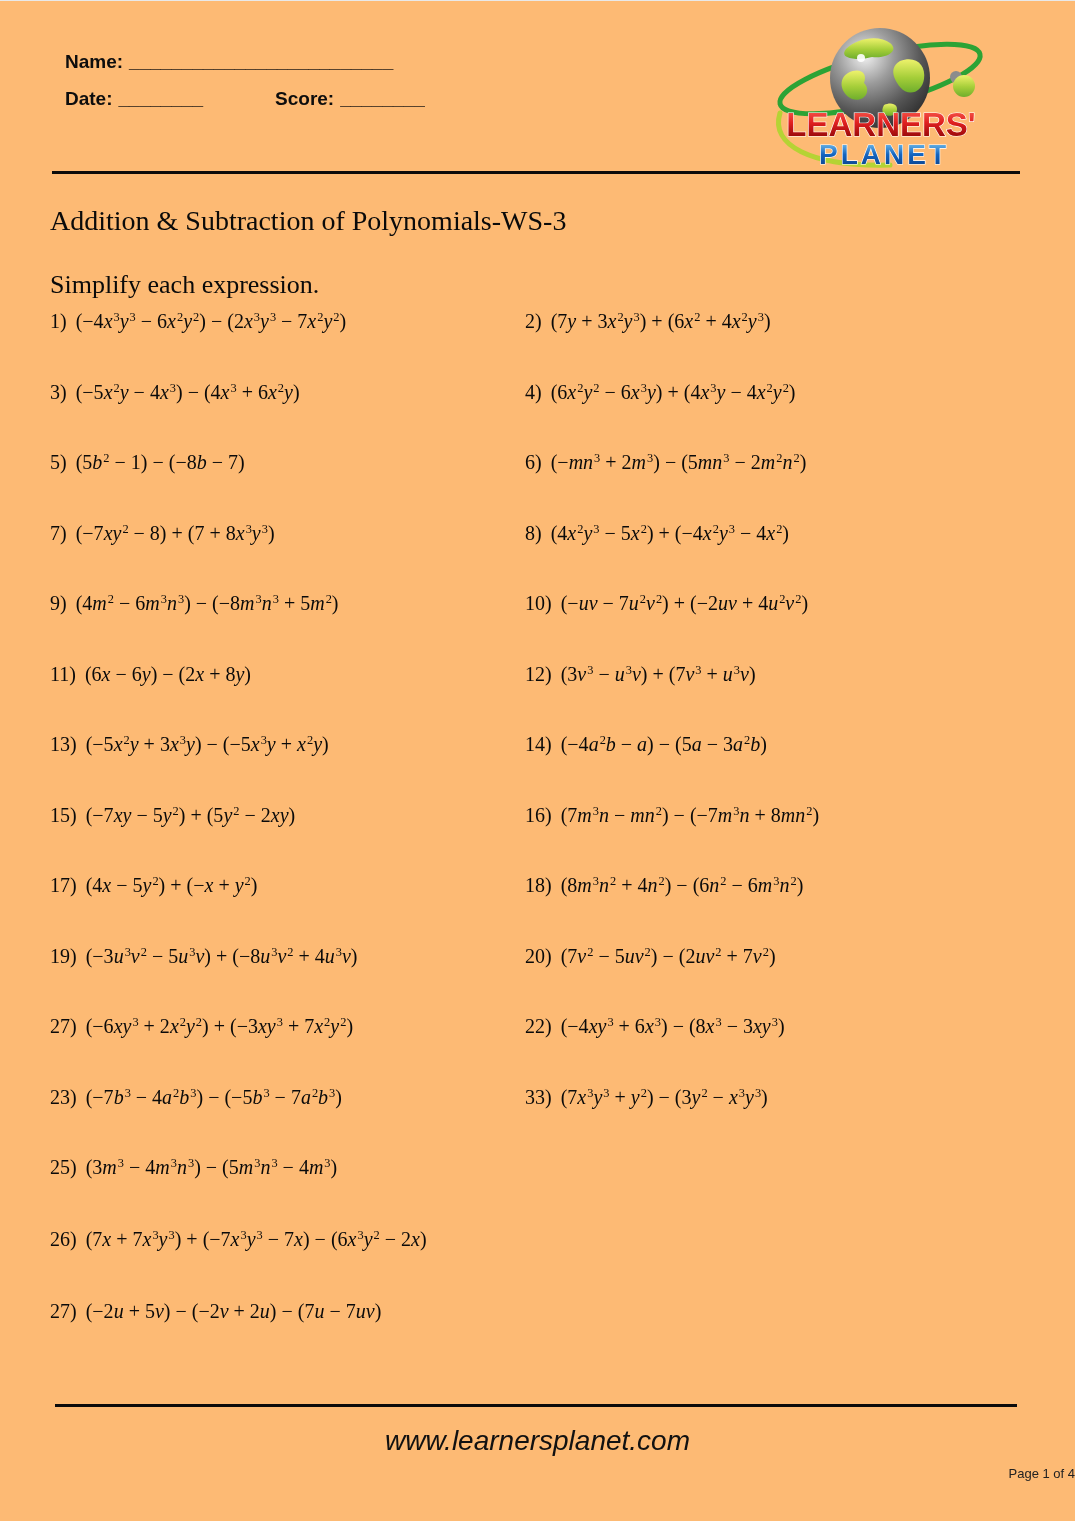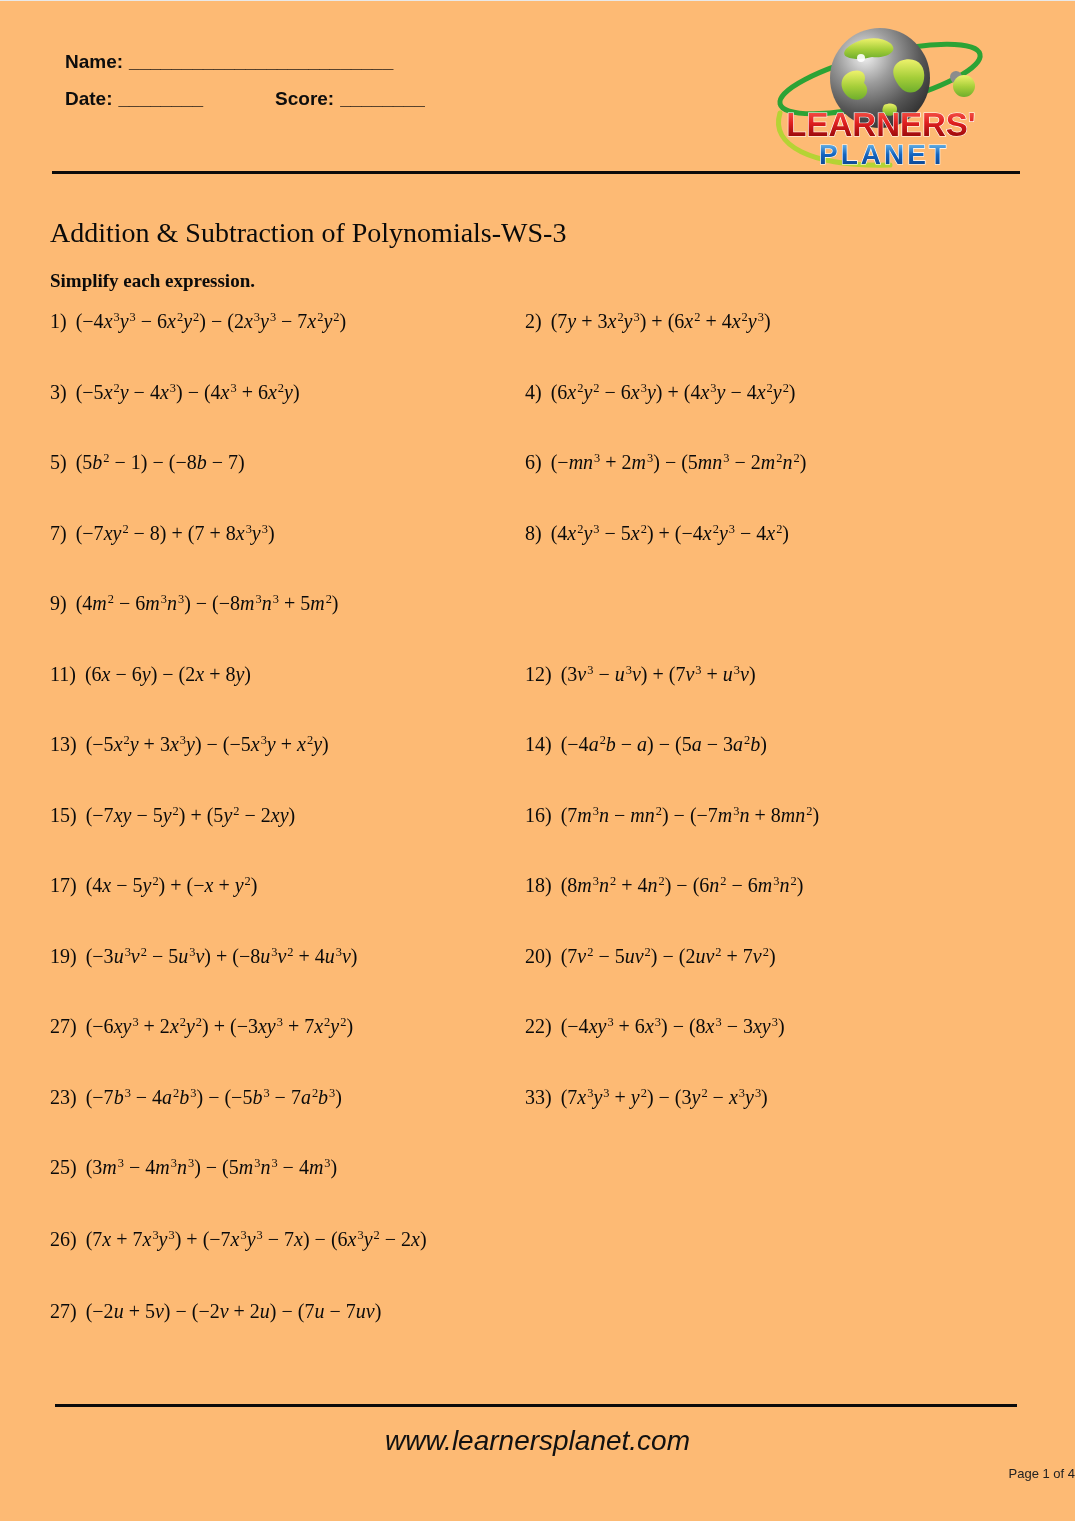--- a/index.html
+++ b/index.html
@@ -18,22 +18,22 @@
   .hline { font-weight:bold; letter-spacing:0px; }
   .score-cell { margin-left:72px; }
   .lbl { margin-right:6px; }
   
   .logo-wrap { position:absolute; top:22px; left:768px; width:232px; height:148px; }
   
   .rule-top  { position:absolute; left:52px;  top:170px;  width:968px; height:3px;  background:#0b0b0b; }
   .rule-top2 { position:absolute; left:700px; top:171px;  width:320px; height:2px;  background:#0b0b0b; }
   .rule-bottom { position:absolute; left:55px; top:1403px; width:962px; height:3px; background:#0b0b0b; }
   
-  .title { position:absolute; left:50px; top:216px; font-size:28px; color:#0a0a0a;text-align:center; }
-  .instruction { position:absolute; left:50px; top:269px; font-size:19px; font-weight:bold; color:#0a0a0a; }
+  .title { position:absolute; left:50px; top:204px; font-size:28px; color:#0a0a0a;text-align:center; }
+  .instruction { position:absolute; left:50px; top:269px; font-size:26px; font-weight:normal; color:#0a0a0a; }
   
   .problems { position:absolute; left:50px; top:306px; width:990px; }
   .prow { display:flex; align-items:flex-start; }
   .prow.pair { height:70.5px; }
   .prow.single { height:72px; }
   .pcell { width:475px; font-size:20px; line-height:1.4; white-space:nowrap; color:#0a0a0a; }
   .pcell.right, .pcell.full { width:auto;text-align:center; }
   .pnum { margin-right:9px; font-style:normal; }
   .expr i { font-style:italic; }
   .expr sup { font-size:62%; position:relative; top:-0.55em; vertical-align:baseline; margin-left:1px; }
@@ -125,20 +125,21 @@
       <div class="prow pair">
         <div class="pcell left"><span class="pnum">5)</span><span class="expr">(5<i>b</i><sup>2</sup> − 1) − (−8<i>b</i> − 7)</span></div>
         <div class="pcell right"><span class="pnum">6)</span><span class="expr">(−<i>mn</i><sup>3</sup> + 2<i>m</i><sup>3</sup>) − (5<i>mn</i><sup>3</sup> − 2<i>m</i><sup>2</sup><i>n</i><sup>2</sup>)</span></div>
       </div>
       <div class="prow pair">
         <div class="pcell left"><span class="pnum">7)</span><span class="expr">(−7<i>xy</i><sup>2</sup> − 8) + (7 + 8<i>x</i><sup>3</sup><i>y</i><sup>3</sup>)</span></div>
         <div class="pcell right"><span class="pnum">8)</span><span class="expr">(4<i>x</i><sup>2</sup><i>y</i><sup>3</sup> − 5<i>x</i><sup>2</sup>) + (−4<i>x</i><sup>2</sup><i>y</i><sup>3</sup> − 4<i>x</i><sup>2</sup>)</span></div>
       </div>
       <div class="prow pair">
         <div class="pcell left"><span class="pnum">9)</span><span class="expr">(4<i>m</i><sup>2</sup> − 6<i>m</i><sup>3</sup><i>n</i><sup>3</sup>) − (−8<i>m</i><sup>3</sup><i>n</i><sup>3</sup> + 5<i>m</i><sup>2</sup>)</span></div>
+        <div class="pcell right"><span class="pnum">10)</span><span class="expr">(−<i>uv</i> − 7<i>u</i><sup>2</sup><i>v</i><sup>2</sup>) + (−2<i>uv</i> + 4<i>u</i><sup>2</sup><i>v</i><sup>2</sup>)</span></div>
       </div>
       <div class="prow pair">
         <div class="pcell left"><span class="pnum">11)</span><span class="expr">(6<i>x</i> − 6<i>y</i>) − (2<i>x</i> + 8<i>y</i>)</span></div>
         <div class="pcell right"><span class="pnum">12)</span><span class="expr">(3<i>v</i><sup>3</sup> − <i>u</i><sup>3</sup><i>v</i>) + (7<i>v</i><sup>3</sup> + <i>u</i><sup>3</sup><i>v</i>)</span></div>
       </div>
       <div class="prow pair">
         <div class="pcell left"><span class="pnum">13)</span><span class="expr">(−5<i>x</i><sup>2</sup><i>y</i> + 3<i>x</i><sup>3</sup><i>y</i>) − (−5<i>x</i><sup>3</sup><i>y</i> + <i>x</i><sup>2</sup><i>y</i>)</span></div>
         <div class="pcell right"><span class="pnum">14)</span><span class="expr">(−4<i>a</i><sup>2</sup><i>b</i> − <i>a</i>) − (5<i>a</i> − 3<i>a</i><sup>2</sup><i>b</i>)</span></div>
       </div>
       <div class="prow pair">

